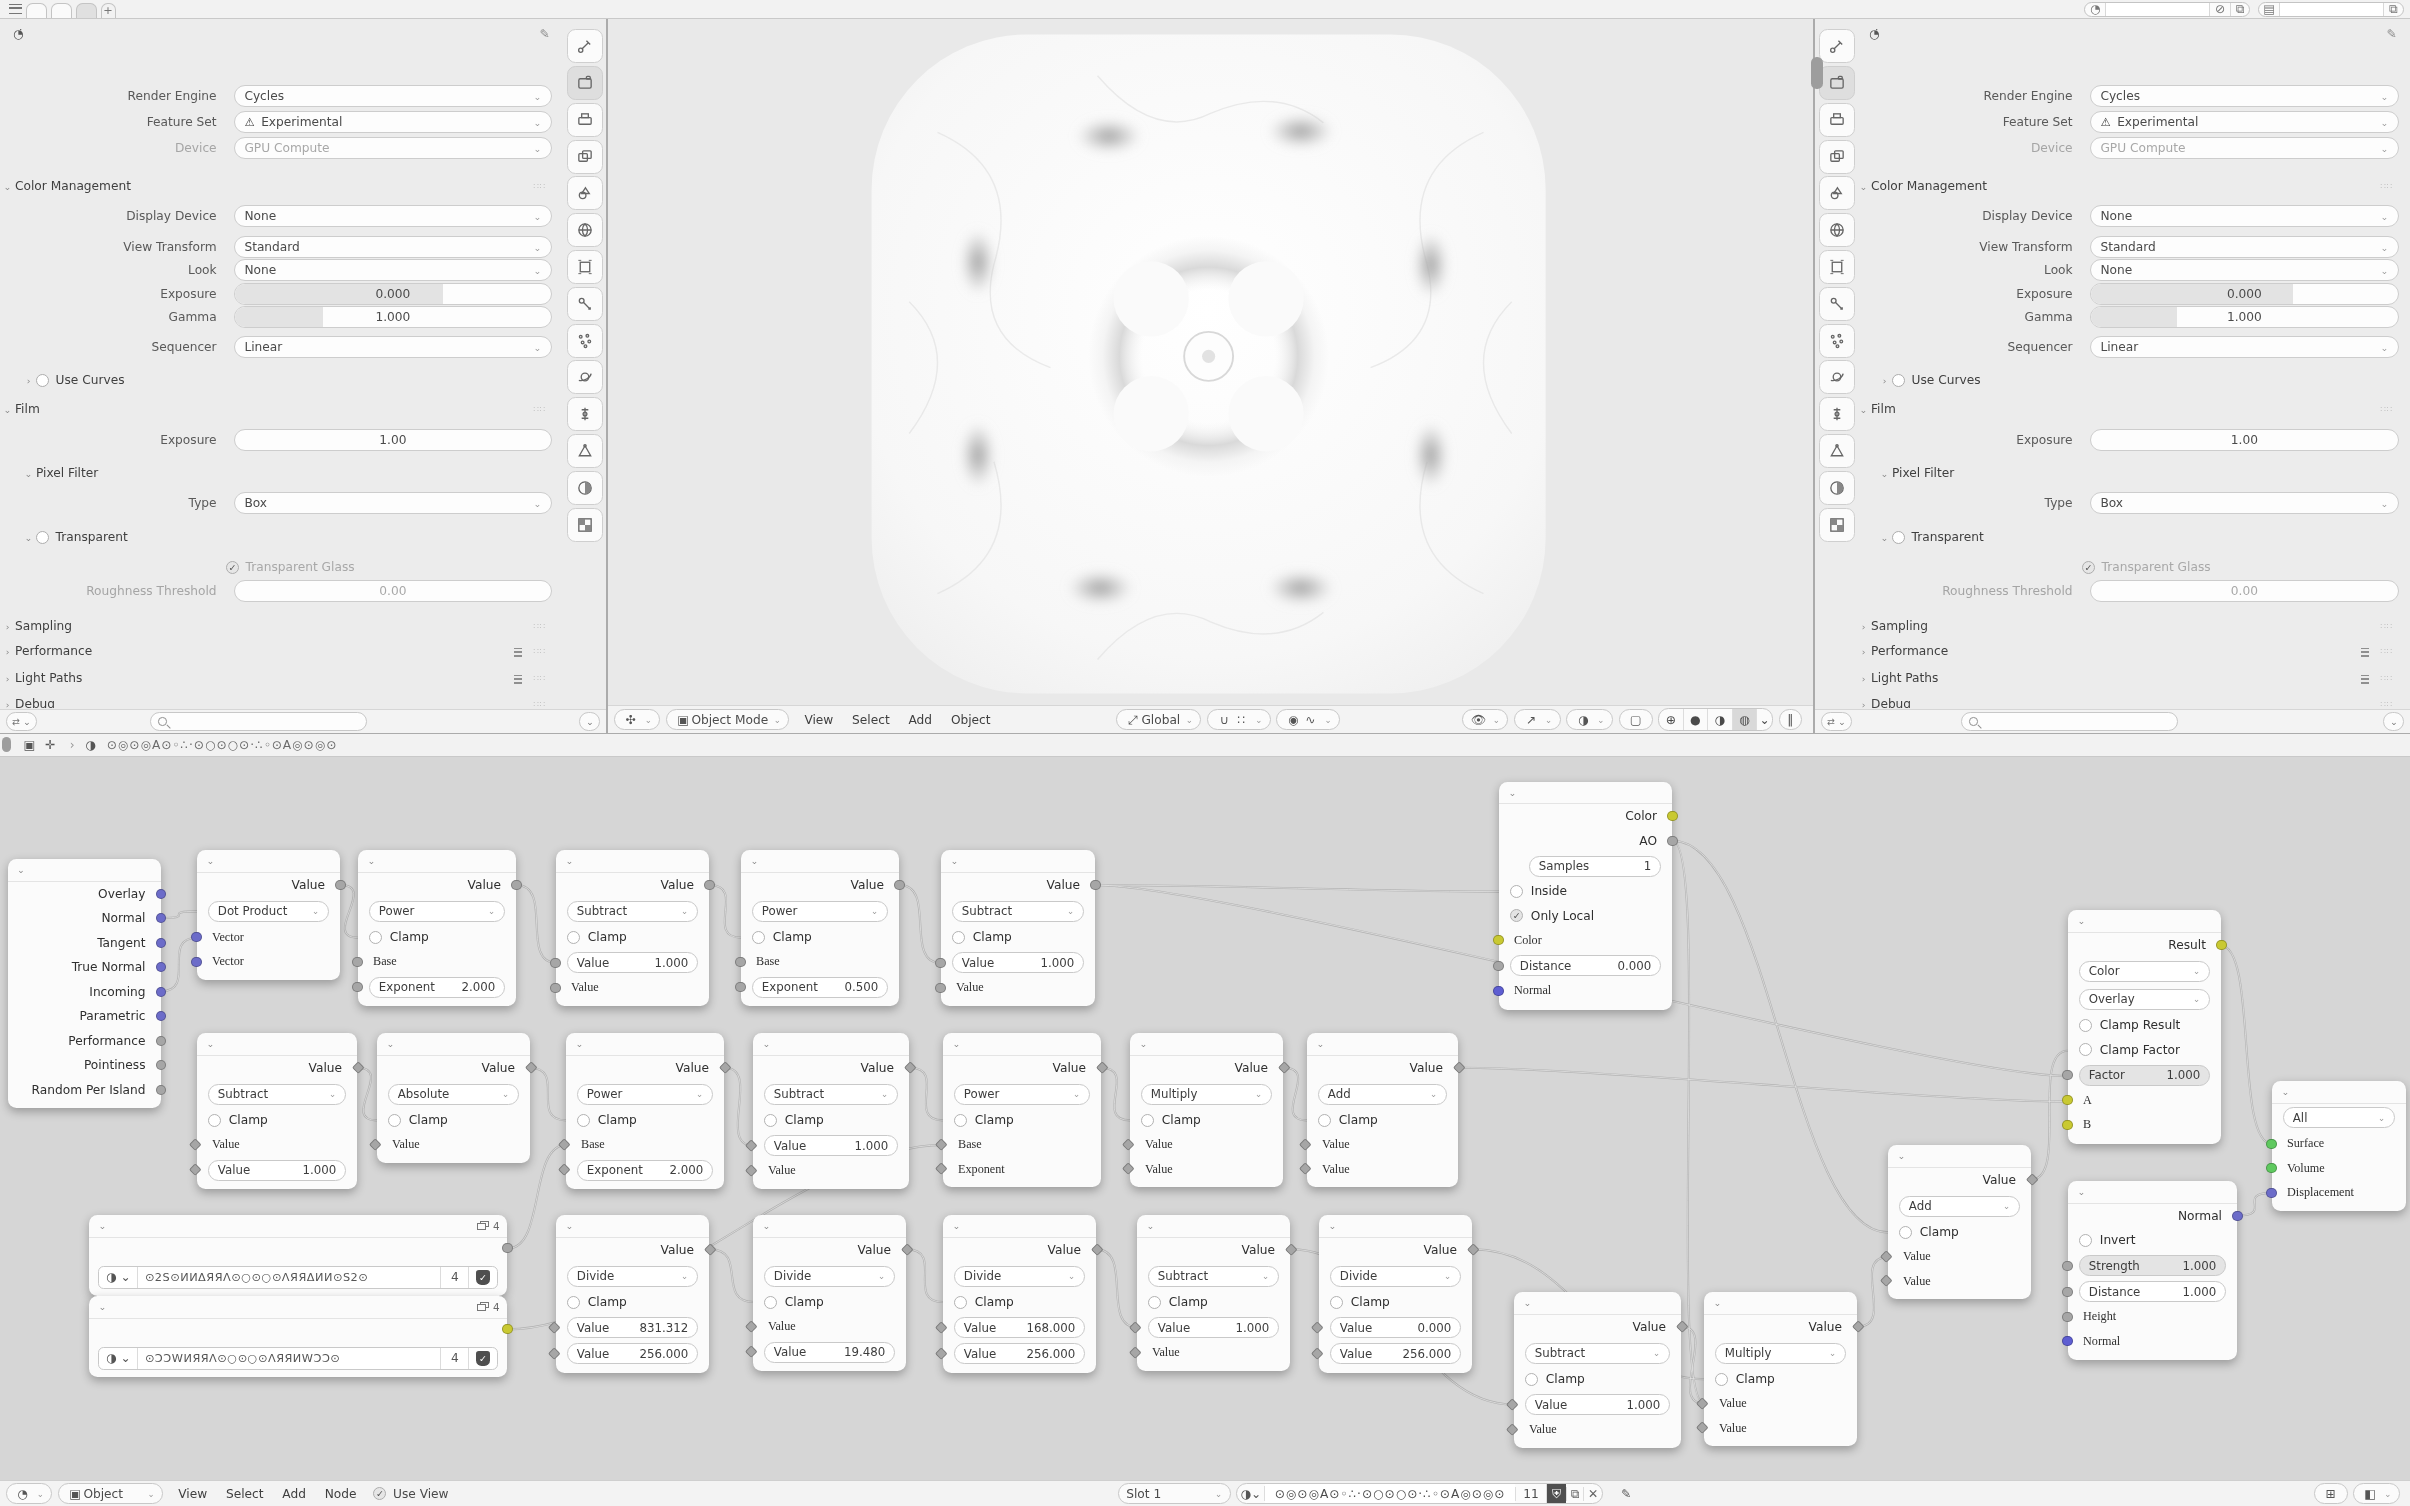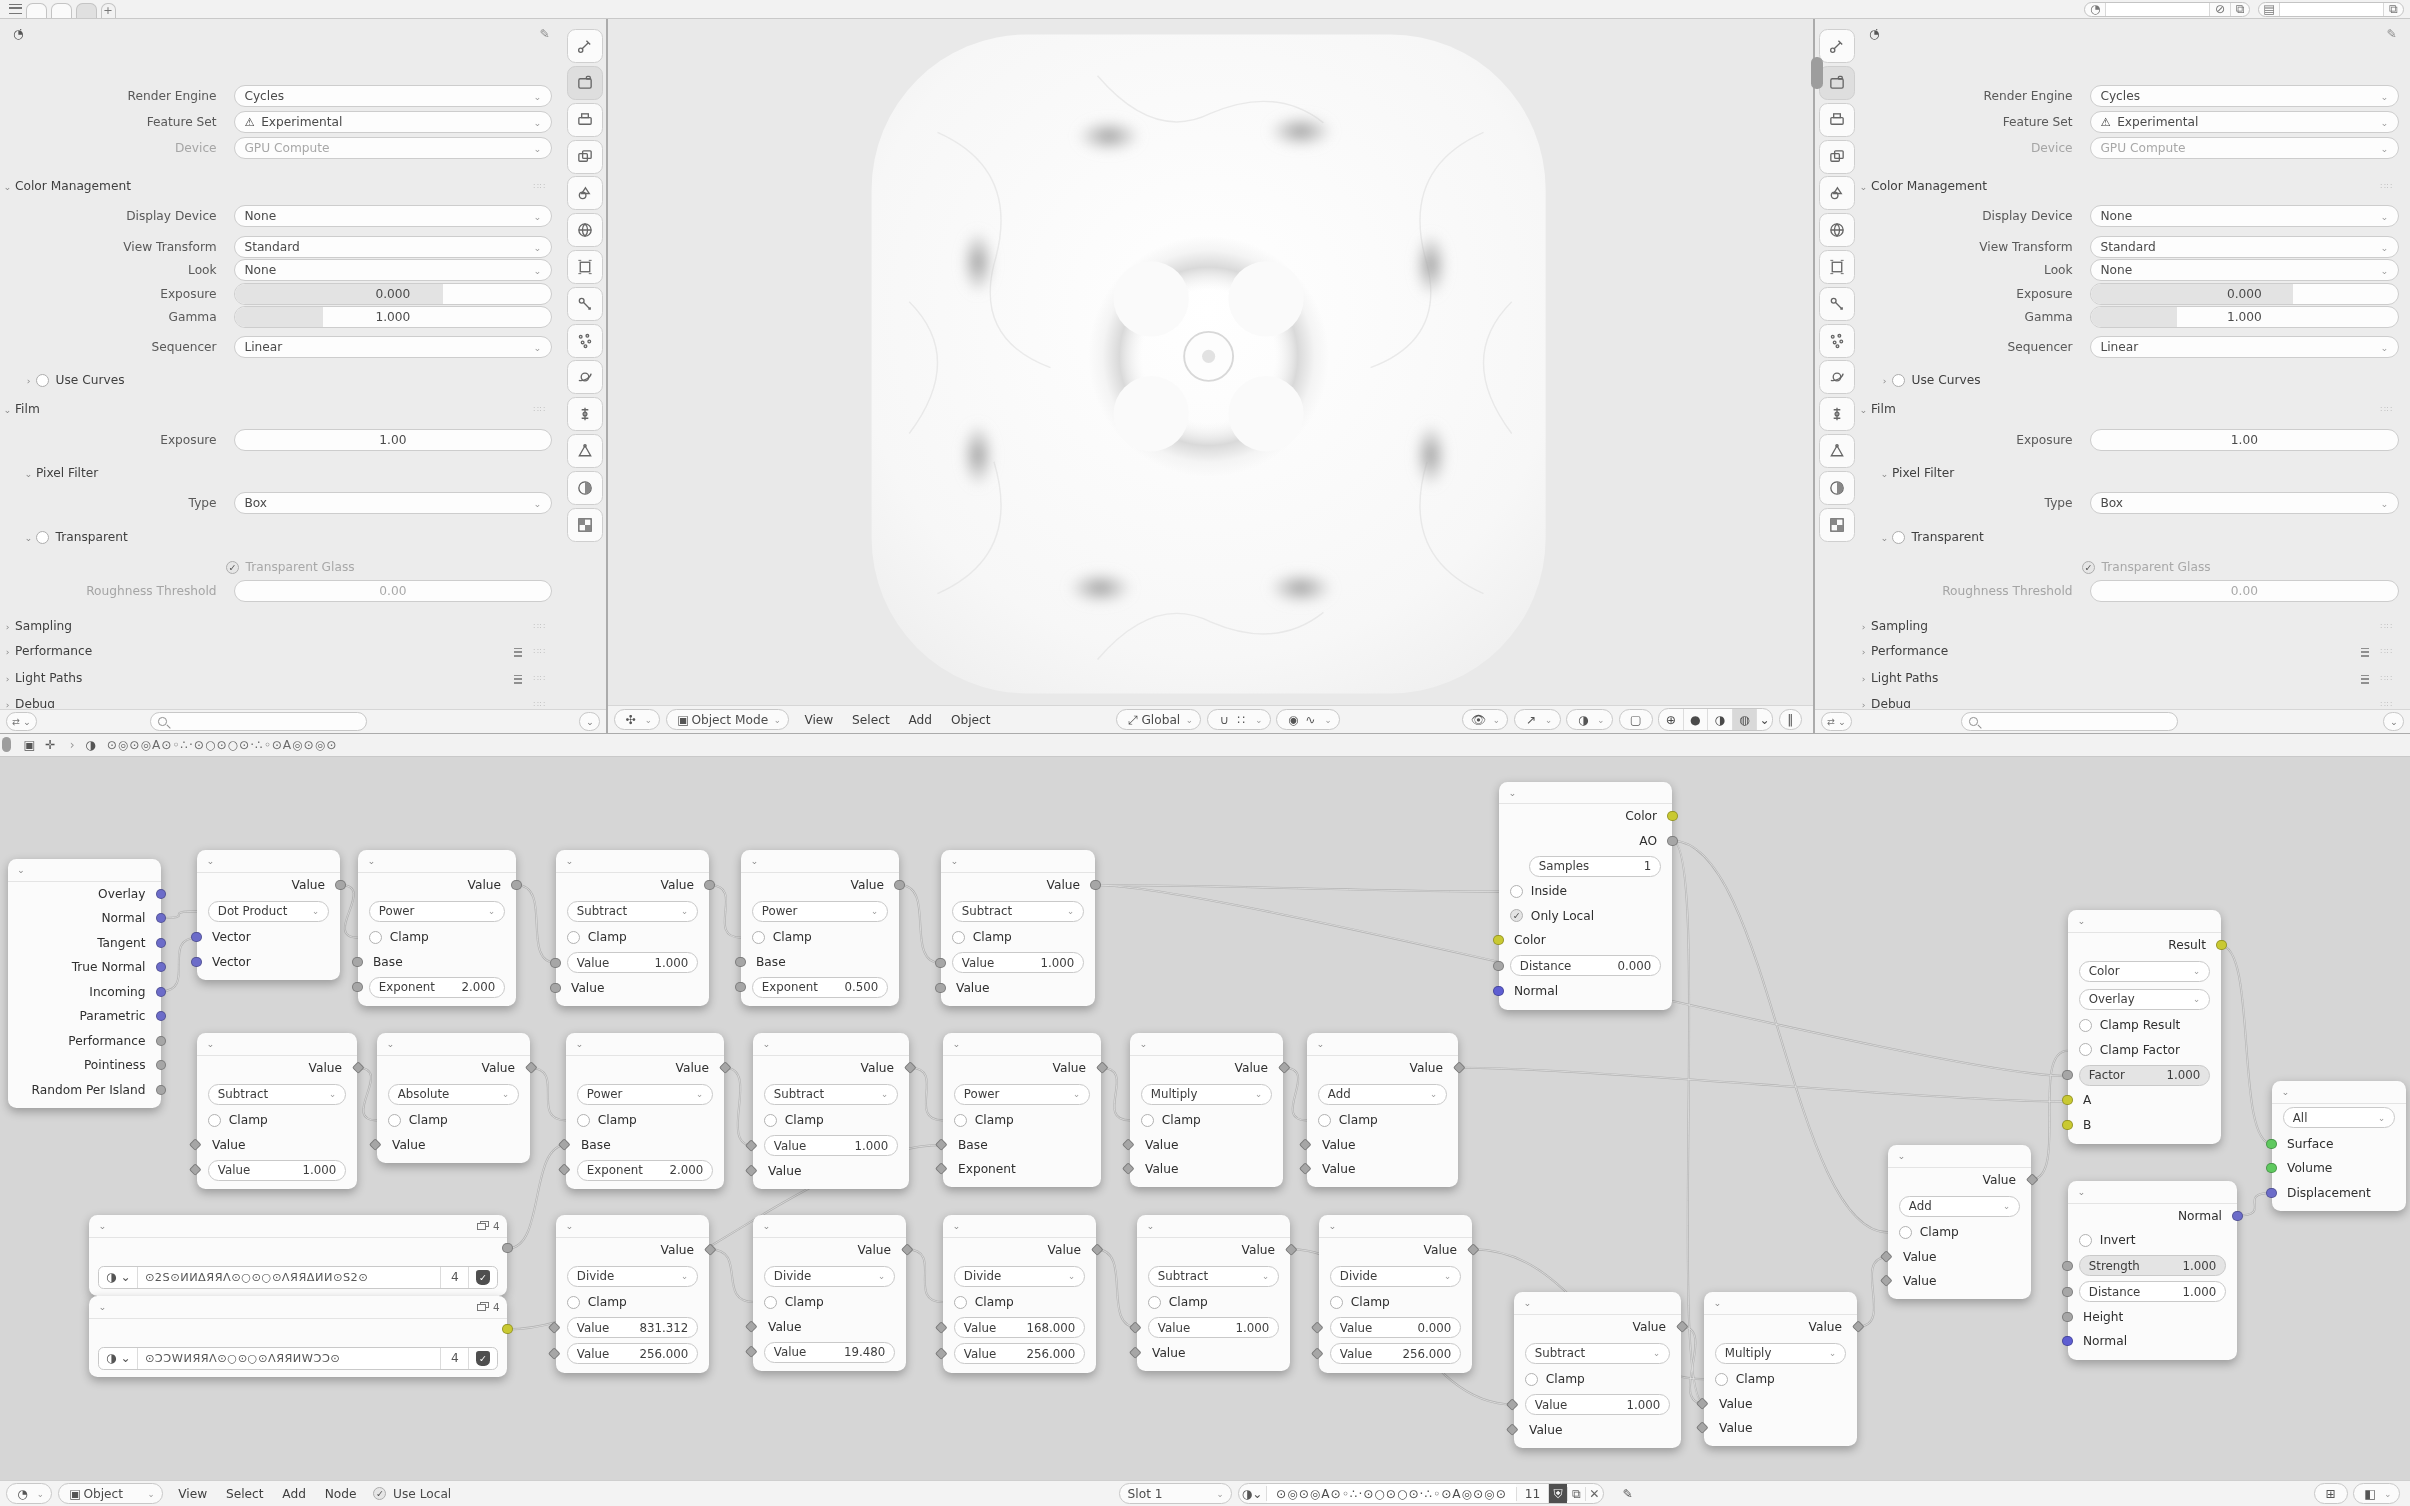--- a/index.html
+++ b/index.html
@@ -96,21 +96,21 @@
   #ne-footer { position:absolute; left:0; top:1480px; width:2411px; height:26px; background:#f3f3f3;
     border-top:0.9px solid #cfcfcf; display:flex; align-items:center; padding:0 5.6px; }
   #edges { position:absolute; left:0; top:0; width:2411px; height:723px; }
   .node { position:absolute; background:#fbfbfb; border-radius:8.5px; box-shadow:0 3.8px 9.4px rgba(0,0,0,.28);
     color:#2f2f2f; }
   .nhead { height:22.6px; display:flex; align-items:center; padding-left:9.4px;
     border-bottom:0.9px solid #e4e4e4; color:#8a8a8a; font-size:9.4px; }
   .nhead .hr { margin-left:auto; margin-right:7.5px; display:flex; align-items:center; gap:2.8px; color:#6a6a6a; font-size:10.4px; }
   .nrow { position:relative; display:flex; align-items:center; }
   .nrow.out { justify-content:flex-end; padding-right:15px; }
-  .nrow.in  { padding-left:15px; }
+  .nrow.in  { padding-left:15px;font-family:Liberation Serif, serif; }
   .sock { position:absolute; width:10.4px; height:10.4px; border-radius:50%; border:0.9px solid rgba(0,0,0,.25); top:50%; margin-top:-5.6px; }
   .sock.d { border-radius:1.9px; transform:rotate(45deg); width:8.5px; height:8.5px; margin-top:-4.7px; }
   .sock.L { left:-5.6px; } .sock.R { right:-5.6px; }
   .npill { flex:1; margin:0 11.3px; height:21px; border:0.9px solid #c9c9c9; border-radius:10.4px; background:#fff;
     display:flex; align-items:center; padding:0 8.5px; font-size:11.8px; color:#3d3d3d; overflow:hidden; }
   .npill .chev { margin-left:auto; color:#9a9a9a; font-size:8.5px; }
   .npill.gray { background:#e4e4e4; }
   .npill .val { margin-left:auto; }
   .nchk { width:13px; height:13px; border:0.9px solid #b2b2b2; border-radius:7.5px; background:#fff; margin:0 7.5px 0 11.3px;
     display:inline-flex; align-items:center; justify-content:center; font-size:9.4px; color:#555; flex:none; }
@@ -1588,21 +1588,21 @@
     <span class="icobox">▣</span>
     <span>Object</span>
       <span class="chev" style="margin-left:24.5px">⌄</span>
     </span>
   <span class="vh-menu">View</span>
   <span class="vh-menu">Select</span>
   <span class="vh-menu">Add</span>
   <span class="vh-menu">Node</span>
   <span style="display:inline-flex;align-items:center;margin-left:7.5px">
     <span class="ckc on">✓</span>
-    <span>Use Local</span>
+    <span>Use View</span>
     </span>
   <span class="vh-spacer"></span>
   <span class="vh-pill" style="width:113px">
     <span>Slot 1</span>
       <span class="chev" style="margin-left:auto">⌄</span>
     </span>
   <span class="vh-pill" style="padding:0; overflow:hidden">
     <span class="icobox" style="border-right:0.9px solid #ddd; width:28px">◑⌄</span>
     <span style="padding:0 9.4px; letter-spacing:0.9px; background:#fff; height:100%; display:flex; align-items:center">⊙◎⊙◎A⊙◦∴·⊙○⊙○⊙·∴◦⊙A◎⊙◎⊙</span>
     <span style="padding:0 7.5px; border-left:0.9px solid #ddd">11</span>

